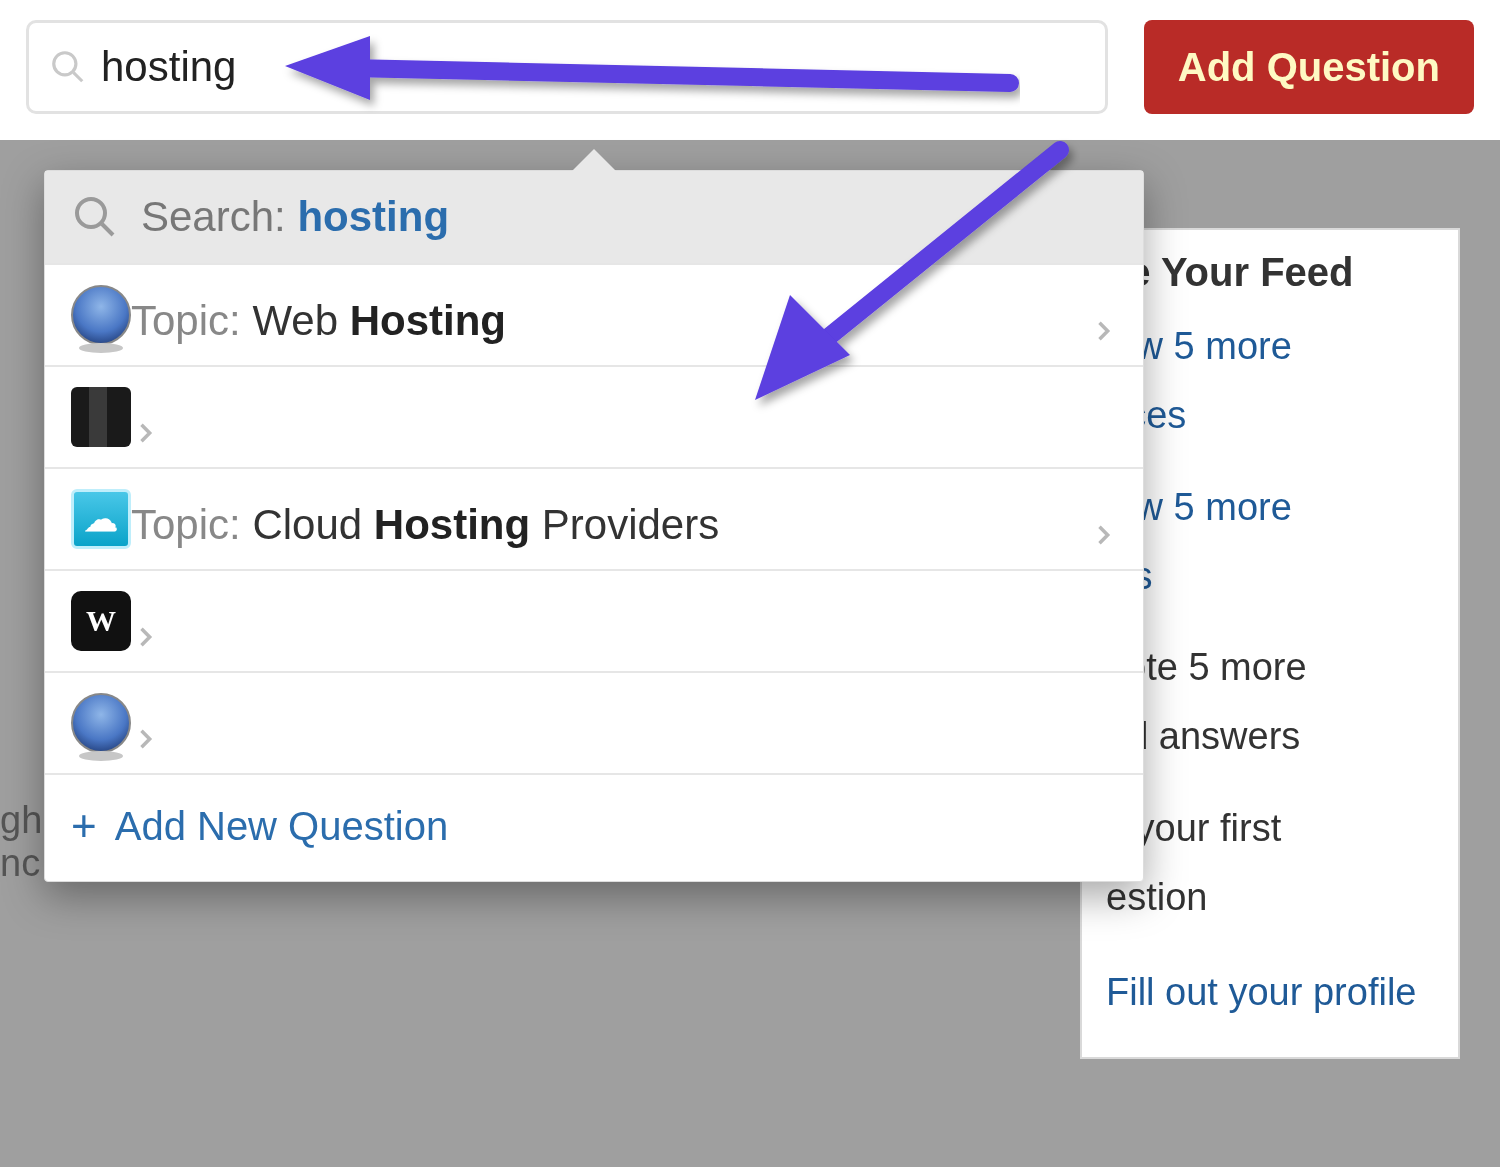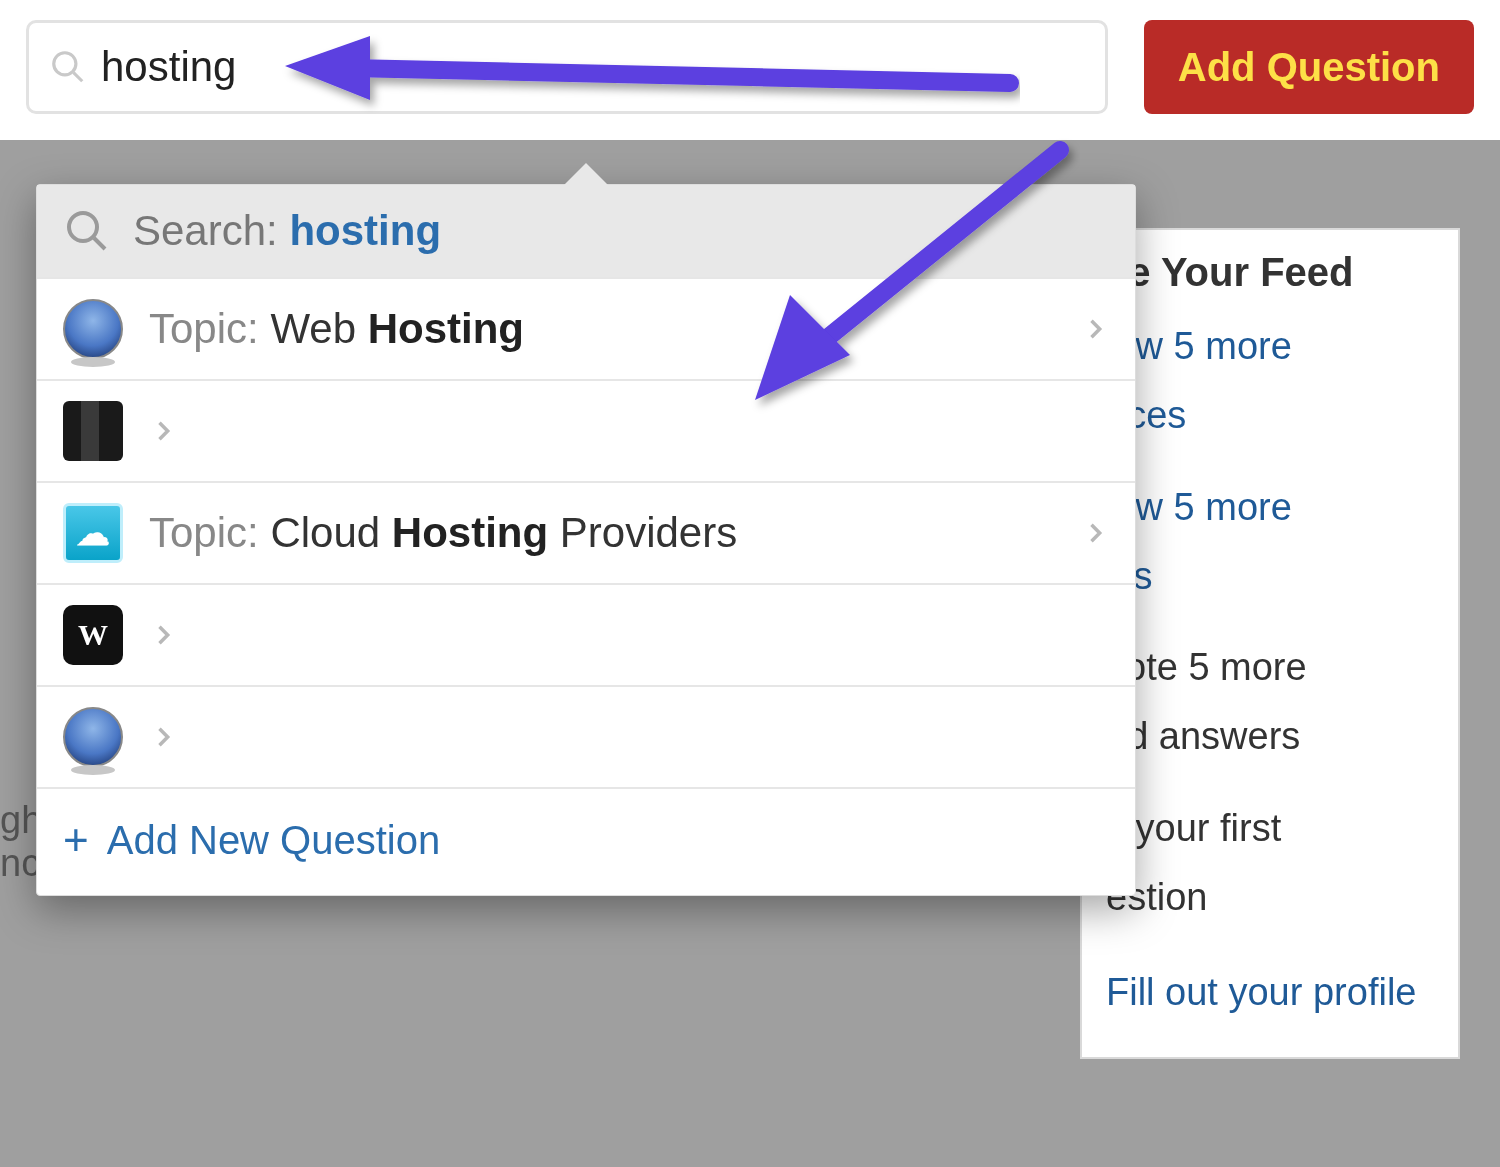--- a/index.html
+++ b/index.html
@@ -42,21 +42,21 @@
     font-size: 42px;
     color: #222;
     width: 100%;
     background: transparent;
   }
   .add-btn {
     flex: 0 0 auto;
     height: 94px;
     padding: 0 34px;
     background: #b92b27;
-    color: #fde047;
+    color: #fef9c3;
     font-weight: 700;
     font-size: 40px;
     border: none;
     border-radius: 8px;
     cursor: pointer;
   }
   .bg-dim {
     position: absolute;
     top: 140px; left: 0; right: 0; bottom: 0;
     background: rgba(80,80,80,0.55);
@@ -85,28 +85,27 @@
   }
   .left-frag {
     position: absolute;
     left: 0; top: 799px;
     font-size: 38px; color: #555;
     z-index: 2;
   }
   .dropdown {
     position: absolute;
     top: 170px;
-    left: 36px;
+    left: 44px;
     width: 1100px;
     background: #fff;
     border: 1px solid #ddd;
     box-shadow: 0 14px 40px rgba(0,0,0,0.35);
     z-index: 20;
     border-radius: 4px;
-    margin-top: 14px;
   }
   .dropdown::before {
     content: "";
     position: absolute;
     top: -22px; left: 50%;
     margin-left: -22px;
     border-left: 22px solid transparent;
     border-right: 22px solid transparent;
     border-bottom: 22px solid #e8e8e8;
   }
@@ -121,24 +120,23 @@
     width: 48px; height: 48px; color: #9a9a9a;
   }
   .dd-header-text {
     font-size: 42px; color: #777;
   }
   .dd-header-text .term {
     color: #2b6dad; font-weight: 600;
   }
   .dd-item {
     display: flex;
-    align-items: center;
+    align-items: flex-end;
     padding: 20px 26px;
     border-top: 2px solid #e6e6e6;
-    gap: 26px;
     cursor: pointer;
   }
   .dd-item .thumb {
     width: 60px; height: 60px;
     border-radius: 6px;
     flex: 0 0 auto;
     display: flex; align-items: center; justify-content: center;
     font-size: 32px; color: #fff; font-weight: 700;
   }
   .dd-item .label {

